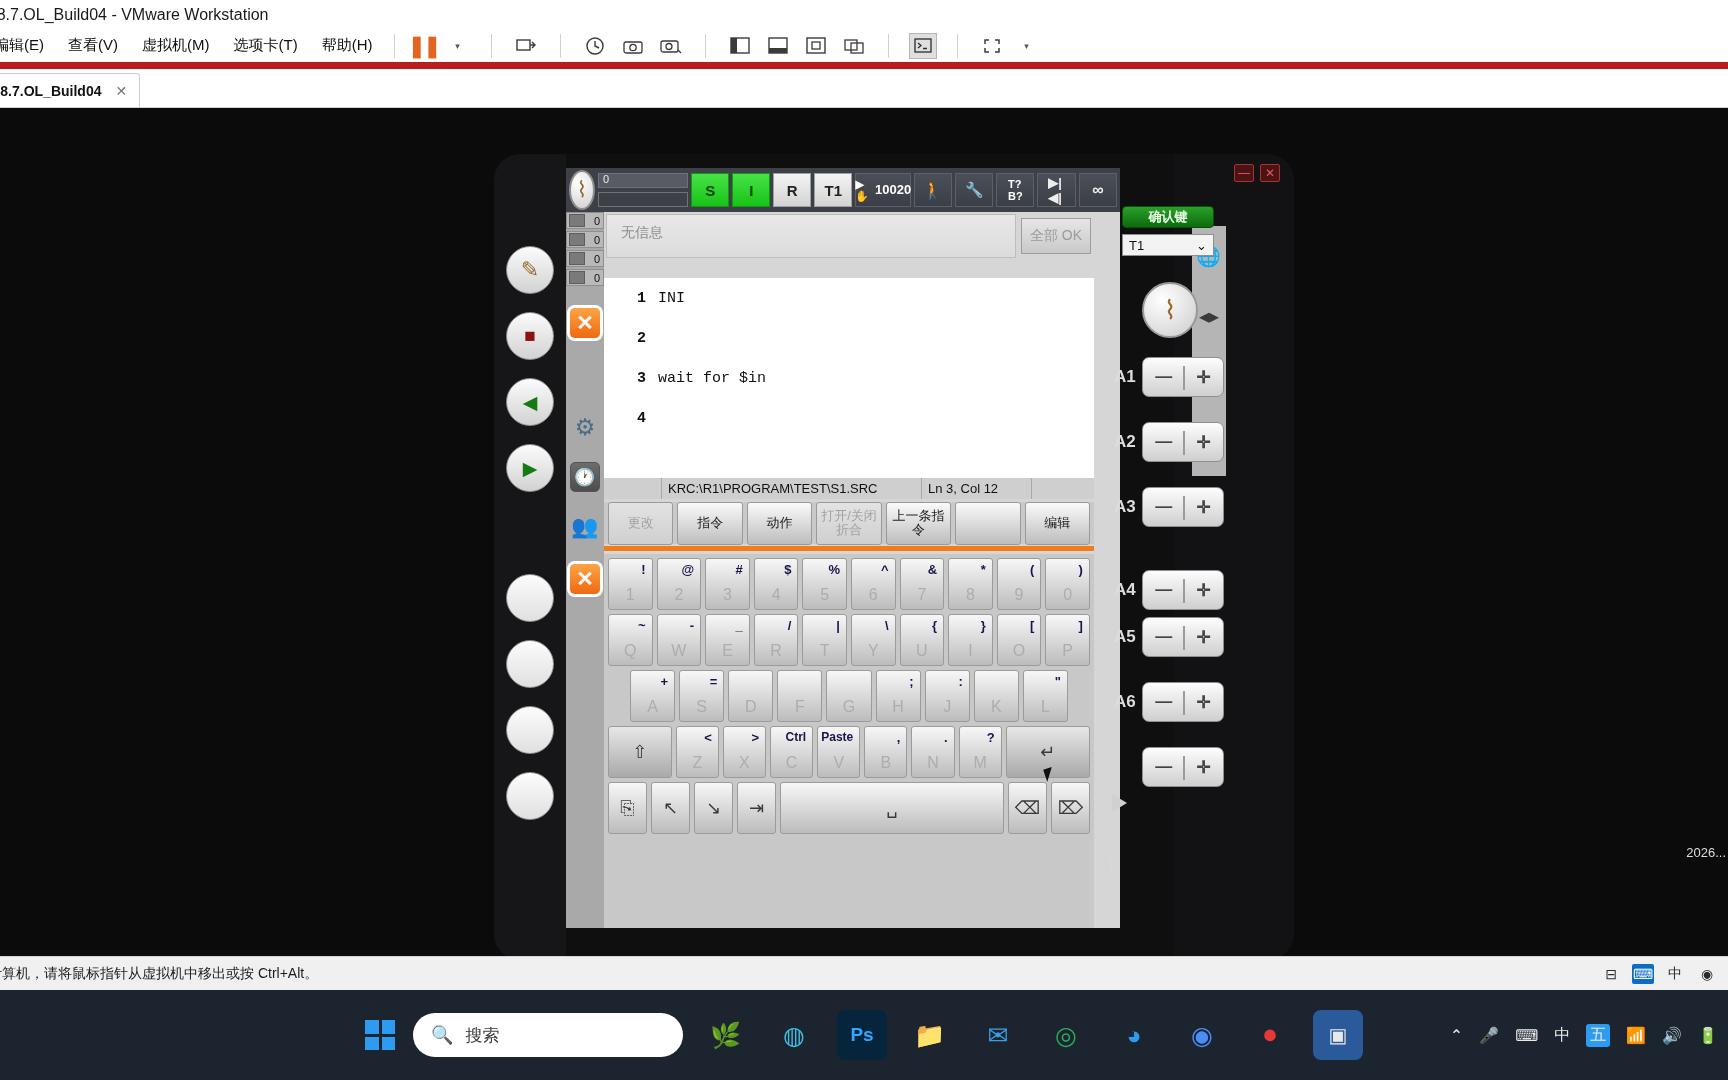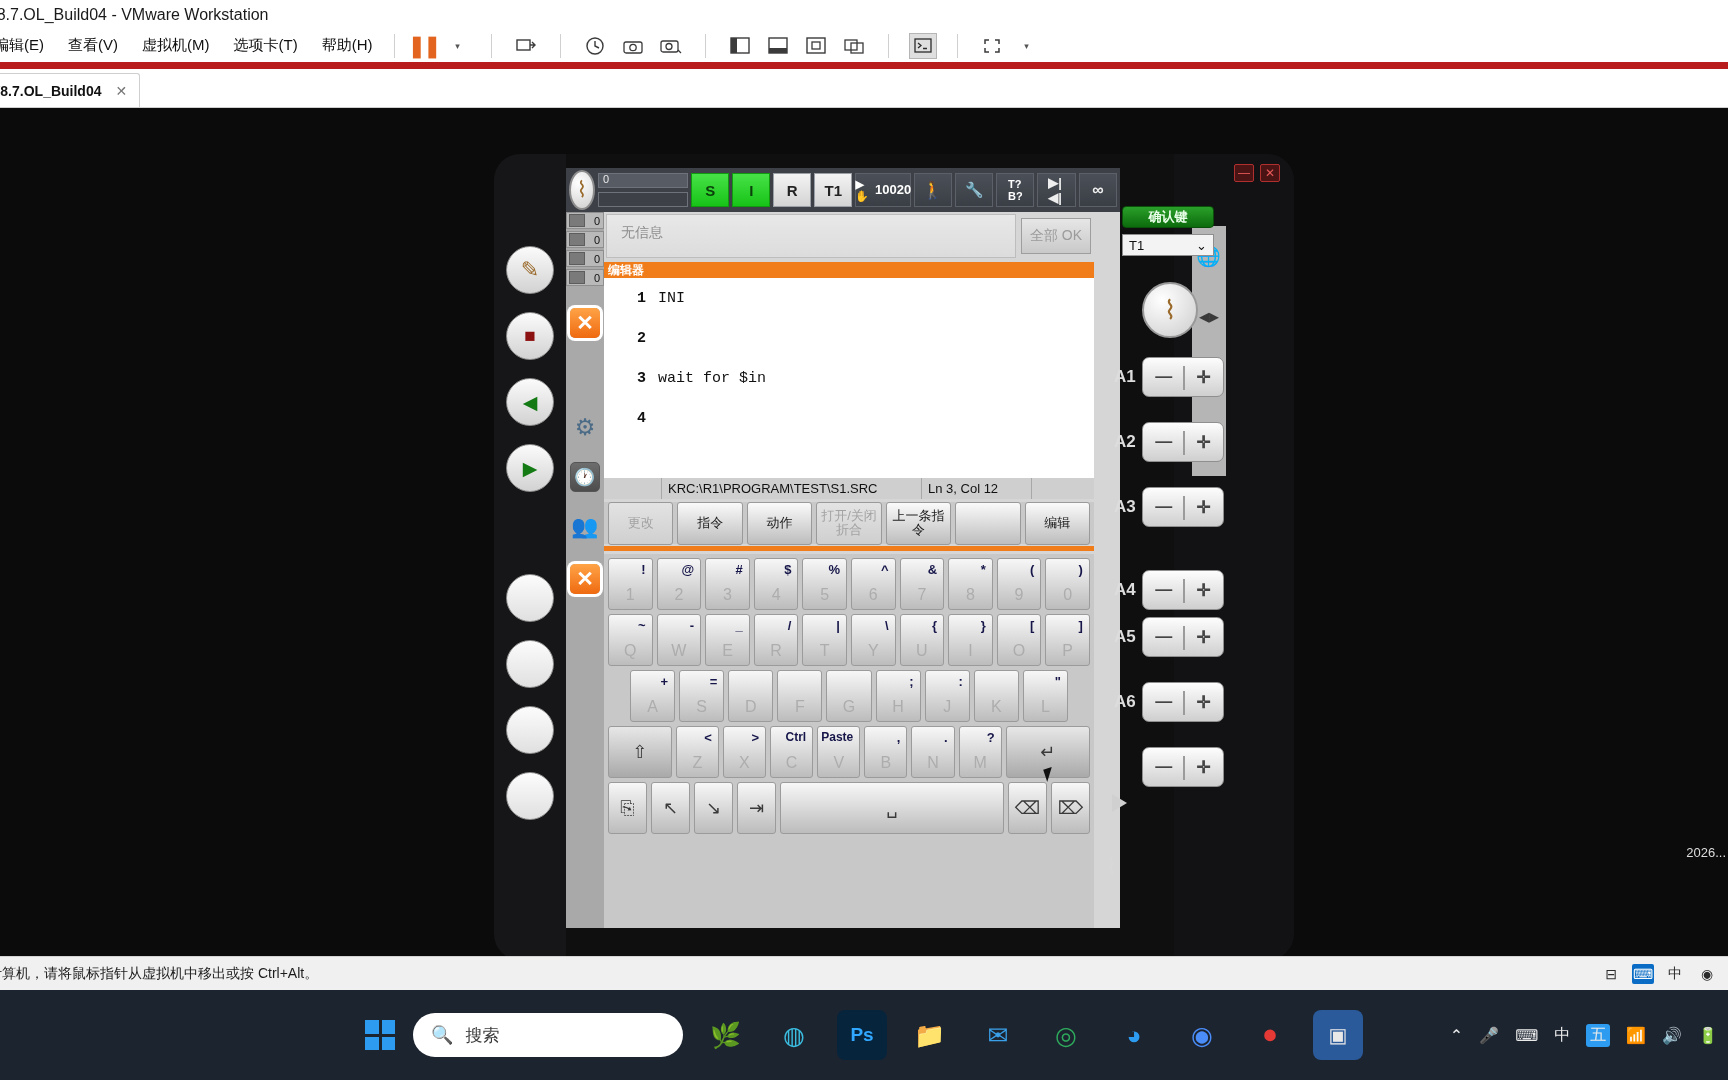--- a/index.html
+++ b/index.html
@@ -404,21 +404,20 @@
           <div class="t">无信息</div>
         </div>
         <div class="okbtn">全部 OK</div>
 
         <div class="rstrip">
           <div class="ri globe">🌐</div>
           <div class="ri">◂▸</div>
           <div class="ri">⌇</div>
         </div>
 
-        <div class="ed-header">编辑器</div>
         <div class="ed-body">
           <div class="code-line">
             <span class="ln">1</span>
             <span>INI</span>
           </div>
           <div class="code-line">
             <span class="ln">2</span>
             <span></span>
           </div>
           <div class="code-line">

